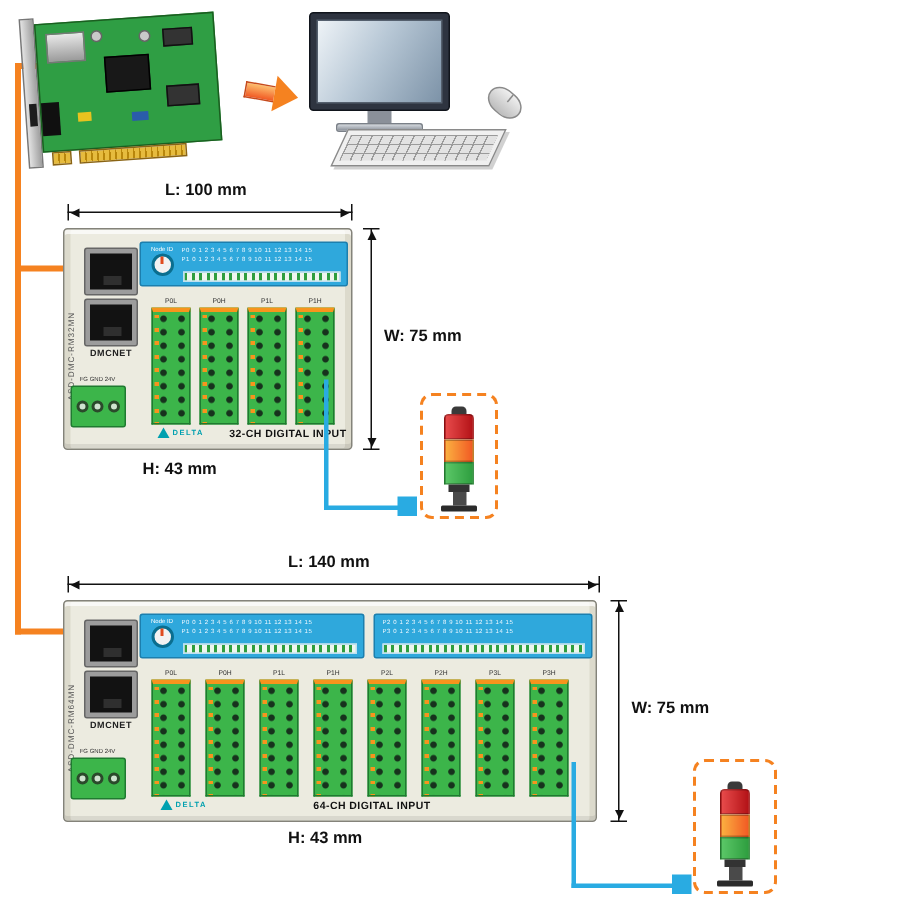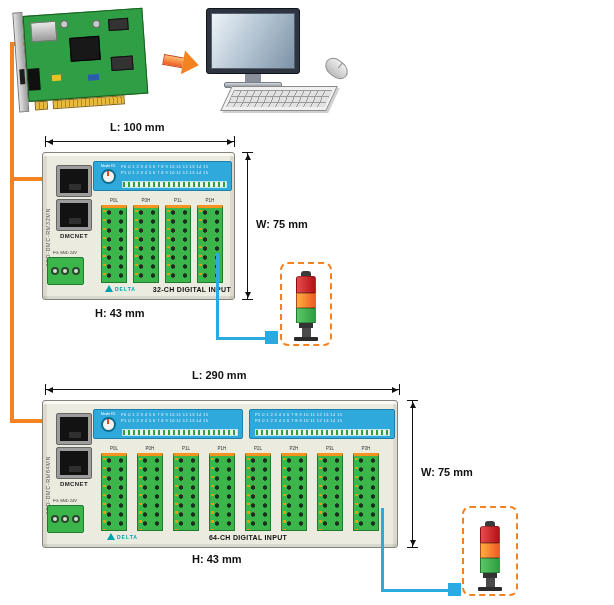--- a/index.html
+++ b/index.html
@@ -247,21 +247,21 @@
           <div class="seg seg-red"></div>
           <div class="seg seg-amber"></div>
           <div class="seg seg-green"></div>
         </div>
       <div class="neck"></div>
       <div class="tbase"></div>
       <div class="tplate"></div>
     </div>
   </div>
 
-  <div class="dim-label" style="left:192px;top:369px;">L: 290 mm</div>
+  <div class="dim-label" style="left:192px;top:369px;">L: 140 mm</div>
   <div class="dim-h" style="left:45px;top:384px;width:355px;">
     <i class="t1"></i>
       <i class="t2"></i>
       <i class="a1"></i>
       <i class="a2"></i>
       <span class="ln"></span>
   </div>
   <div class="dim-v" style="left:407px;top:400px;height:148px;">
     <i class="t1"></i>
       <i class="t2"></i>

